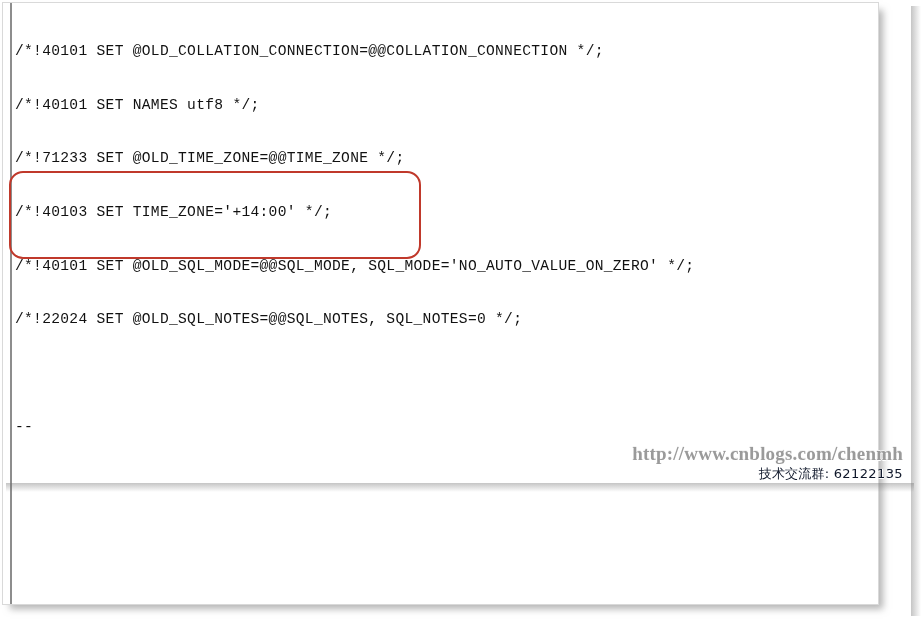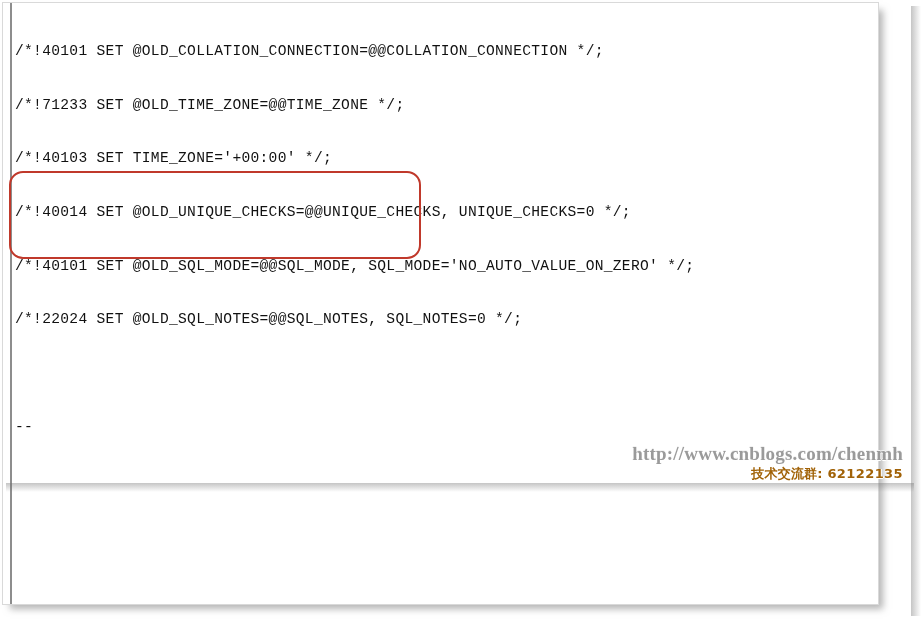--- a/index.html
+++ b/index.html
@@ -94,22 +94,22 @@
     font-weight: 700;
     color: #9a9a9a;
     text-shadow: 0 1px 0 #ffffff, 1px 0 0 #ffffff, 0 -1px 0 #f2f2f2;
     letter-spacing: 0.2px;
     line-height: 21px;
     margin-left: 48px;
   }
   .watermark-sub {
     font-family: "DejaVu Sans", "Liberation Sans", sans-serif;
     font-size: 13px;
-    font-weight: 700;
-    color: #a16207;
+    font-weight: 400;
+    color: #0f172a;
     text-shadow: 0 1px 0 #ffffff, 1px 0 0 #ffffff;
     letter-spacing: 0.2px;
     line-height: 17px;
     margin-top: 1px;
   }
   .watermark-sub .wm-num { letter-spacing: 0.4px; }
 
   
   .shadow-right {
     position: absolute;
@@ -132,23 +132,23 @@
 <body>
 
 <div id="screenshot">
 
   <div class="code-pane">
 
     <div class="gutter-rule"></div>
 
     <div class="code-body">
       <div class="code-line">/*!40101 SET @OLD_COLLATION_CONNECTION=@@COLLATION_CONNECTION */;</div>
+      <div class="code-line">/*!40101 SET NAMES utf8 */;</div>
       <div class="code-line">/*!71233 SET @OLD_TIME_ZONE=@@TIME_ZONE */;</div>
-      <div class="code-line">/*!40103 SET TIME_ZONE='+00:00' */;</div>
-      <div class="code-line">/*!40014 SET @OLD_UNIQUE_CHECKS=@@UNIQUE_CHECKS, UNIQUE_CHECKS=0 */;</div>
+      <div class="code-line">/*!40103 SET TIME_ZONE='+14:00' */;</div>
       <div class="code-line">/*!40101 SET @OLD_SQL_MODE=@@SQL_MODE, SQL_MODE='NO_AUTO_VALUE_ON_ZERO' */;</div>
       <div class="code-line">/*!22024 SET @OLD_SQL_NOTES=@@SQL_NOTES, SQL_NOTES=0 */;</div>
       <div class="code-line blank"></div>
       <div class="code-line">--</div>
       
       
       
       
       
       

